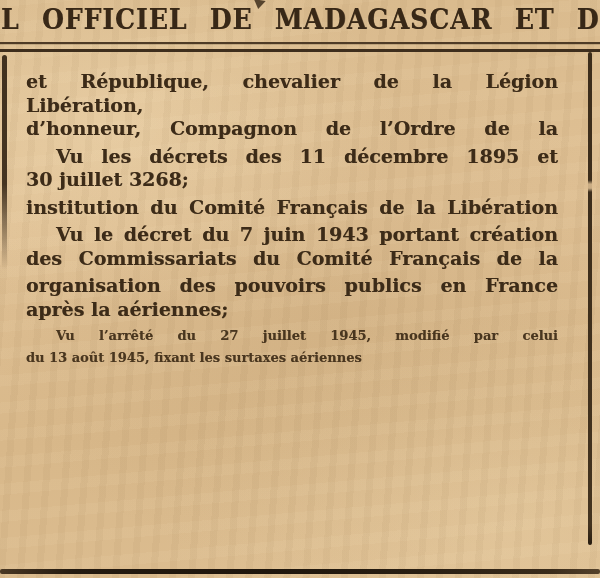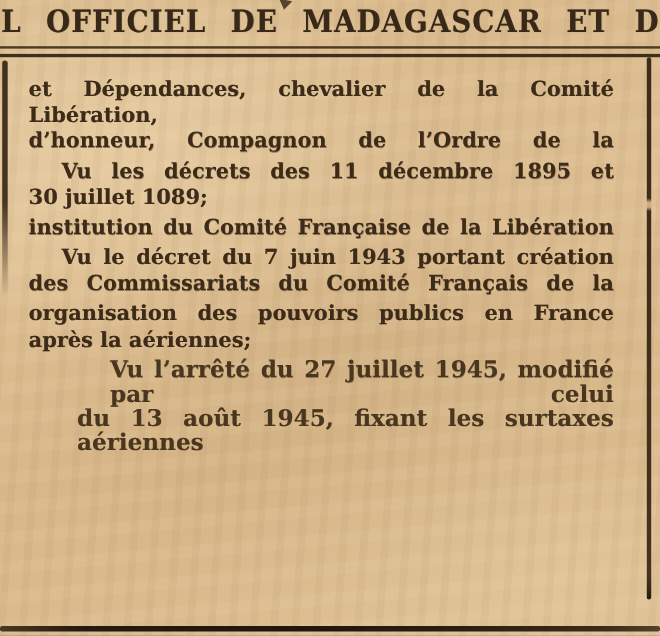--- a/index.html
+++ b/index.html
@@ -111,25 +111,24 @@
     font-weight: 700;
     font-size: 19px;
     line-height: 23.5px;
     text-shadow: 0.35px 0.35px 0.5px rgba(58,40,20,0.5);
   }
 
   .para { margin: 0; }
   .para + .para { margin-top: 4px; }
 
   .para.small {
-    font-size: 21px;
+    font-size: 13px;
     line-height: 22px;
     color: #49361f;
     text-shadow: 0.3px 0.3px 0.4px rgba(73,54,31,0.45);
-    margin-left: 44px;
   }
 
   .line { text-align: justify; }
   .line.fill { text-align-last: justify; }
   .line.indent { padding-left: 30px; }
 </style>
 </head>
 <body>
 
 <div class="page">
@@ -139,30 +138,30 @@
   <div class="masthead">L OFFICIEL DE MADAGASCAR ET DEPEN</div>
 
   <div class="rule rule-thin"></div>
   <div class="rule rule-thick"></div>
 
   <div class="left-rule"></div>
   <div class="right-rule"></div>
 
   <div class="column" id="column">
       <div class="para">
-        <div class="line fill">et Dépendances, chevalier de la Comité</div>
+        <div class="line fill">et République, chevalier de la Légion</div>
         <div class="line">Libération,</div>
         <div class="line fill">d’honneur, Compagnon de l’Ordre de la</div>
       </div>
       <div class="para">
         <div class="line fill indent">Vu les décrets des 11 décembre 1895 et</div>
-        <div class="line">30 juillet 1089;</div>
+        <div class="line">30 juillet 3268;</div>
       </div>
       <div class="para">
-        <div class="line fill">institution du Comité Française de la Libération</div>
+        <div class="line fill">institution du Comité Français de la Libération</div>
       </div>
       <div class="para">
         <div class="line fill indent">Vu le décret du 7 juin 1943 portant création</div>
         <div class="line fill">des Commissariats du Comité Français de la</div>
       </div>
       <div class="para">
         <div class="line fill">organisation des pouvoirs publics en France</div>
         <div class="line">après la aériennes;</div>
       </div>
       <div class="para small">

